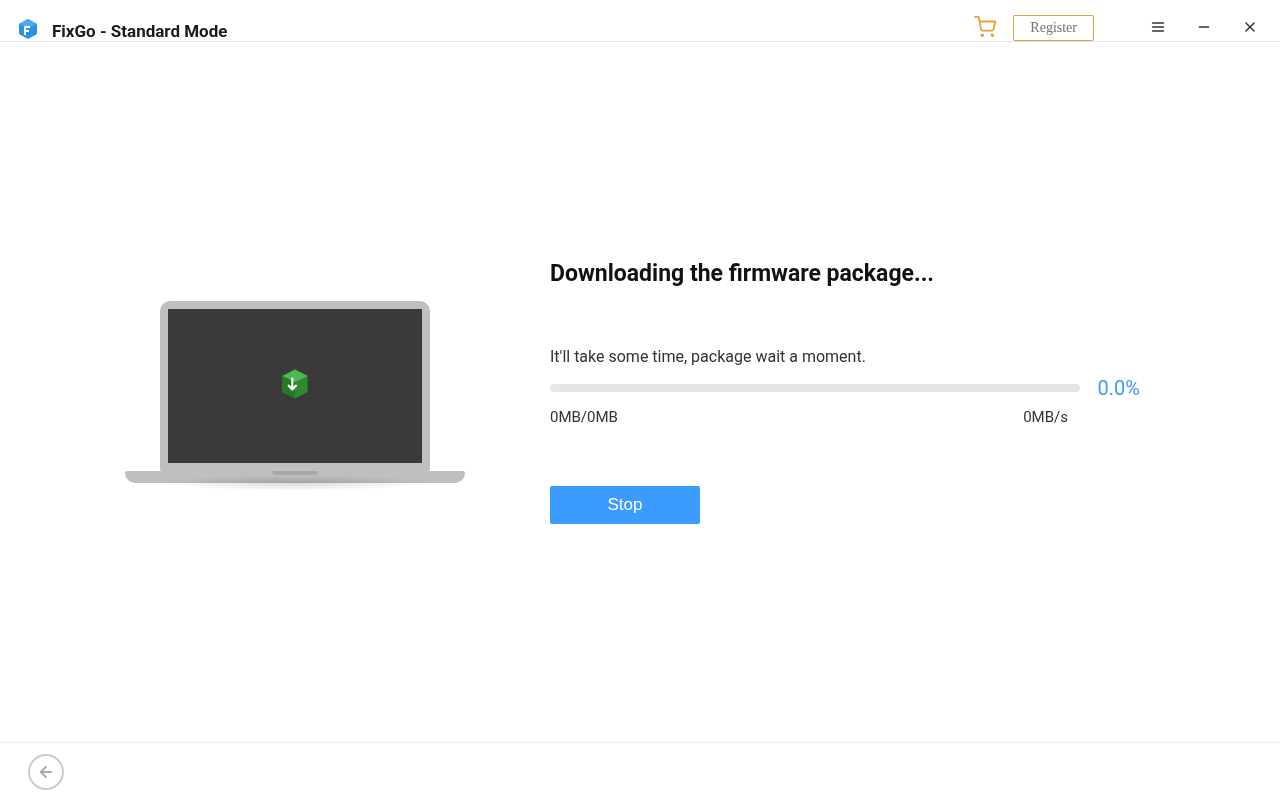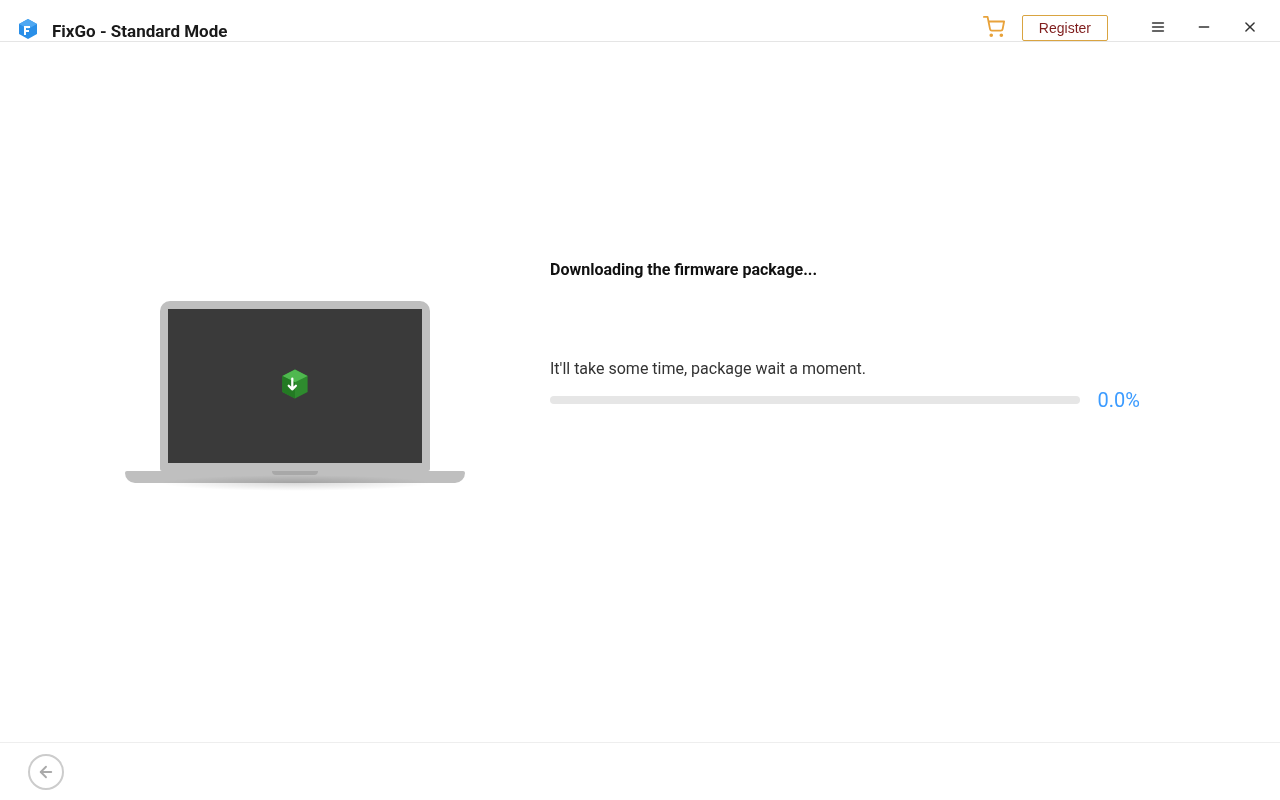--- a/index.html
+++ b/index.html
@@ -33,27 +33,28 @@
       width: 28px;
       height: 28px;
       display: flex;
       align-items: center;
       justify-content: center;
       cursor: pointer;
       margin-right: 14px;
     }
     .register-btn {
       border: 1.5px solid #d9a441;
-      color: #7f1d1d;
+      color: #737373;
       background: #fff;
       padding: 4px 16px;
       font-size: 14px;
       cursor: pointer;
-      margin-right: 18px;
+      margin-right: 32px;
       border-radius: 2px;
+      font-family: Liberation Serif, serif;
     }
     .menu-btn, .min-btn, .close-btn {
       width: 28px;
       height: 28px;
       display: flex;
       align-items: center;
       justify-content: center;
       cursor: pointer;
       margin-left: 18px;
       font-size: 16px;
@@ -117,24 +118,24 @@
       position: absolute;
       left: 50%;
       transform: translateX(-50%);
       top: 0;
       width: 46px;
       height: 4px;
       background: #a8a8a8;
       border-radius: 0 0 4px 4px;
     }
     .heading {
-      font-size: 16px;
+      font-size: 23px;
       font-weight: 700;
       color: #111;
-      margin-bottom: 80px;
+      margin-bottom: 60px;
     }
     .subtext {
       font-size: 16px;
       color: #333;
       margin-bottom: 10px;
     }
     .progress-row {
       display: flex;
       align-items: center;
       gap: 2px;
@@ -259,20 +260,25 @@
 
   <div class="right-col">
     <h1 class="heading">Downloading the firmware package...</h1>
     <p class="subtext">It'll take some time, package wait a moment.</p>
     <div class="progress-row">
       <div class="progress-bar-bg">
         <div class="progress-bar-fill"></div>
       </div>
       <span class="percent">0.0%</span>
     </div>
+    <div class="stats-row">
+      <span>0MB/0MB</span>
+      <span>0MB/s</span>
+    </div>
+    <button class="stop-btn">Stop</button>
   </div>
 </div>
 
 <div class="footer">
   <span class="back-btn">
     <svg viewBox="0 0 24 24" width="18" height="18" fill="none" stroke="#aaa" stroke-width="2.5" stroke-linecap="round" stroke-linejoin="round">
       <line x1="19" y1="12" x2="5" y2="12"></line>
         <polyline points="12 19 5 12 12 5"></polyline>
     </svg>
   </span>

